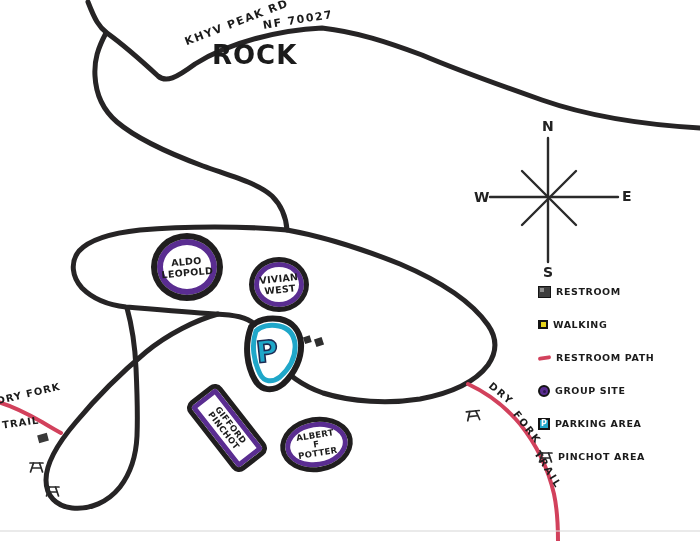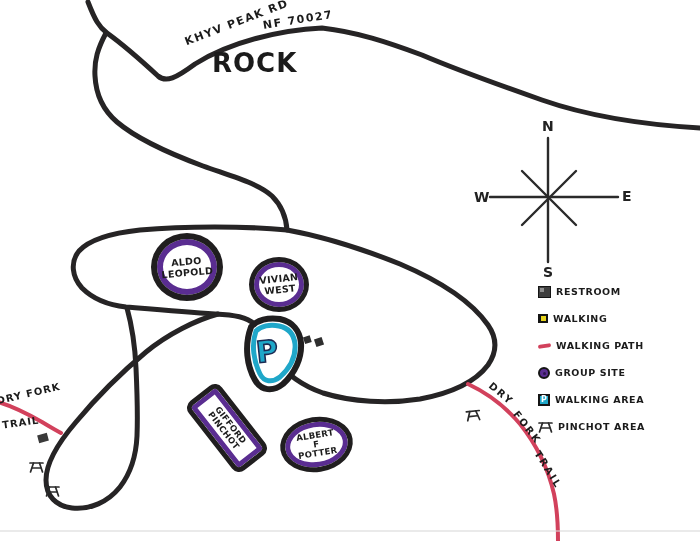--- a/index.html
+++ b/index.html
@@ -4,42 +4,42 @@
 <style>
   html,body{margin:0;padding:0;}
   #canvas{
     position:relative;width:700px;height:541px;background:#ffffff;
     font-family:"DejaVu Sans", sans-serif;overflow:hidden;color:#1c1c1c;
   }
   .abs{position:absolute;}
   .hand{font-family:"DejaVu Sans", sans-serif;color:#1c1c1c;white-space:nowrap;}
 
   
-  #title{left:212px;top:50px;font-size:26px;line-height:27px;font-weight:600;letter-spacing:1px;color:#1b1b1b;}
+  #title{left:212px;top:42px;font-size:26px;line-height:27px;font-weight:600;letter-spacing:1px;color:#1b1b1b;}
 
   
   .roadlabel{font-size:11px;font-weight:600;letter-spacing:1.5px;color:#1b1b1b;}
 
   
   .site{
     box-sizing:border-box;background:#fff;border:6px solid #201e1f;border-radius:50%;
     box-shadow:inset 0 0 0 6px #5a2d91;display:flex;align-items:center;justify-content:center;
     text-align:center;
   }
   .site .name{font-size:9.5px;font-weight:600;line-height:10.5px;letter-spacing:.3px;}
   #site-gifford{border-radius:9px;border-width:5px;box-shadow:inset 0 0 0 5px #5a2d91;}
 
   
   .trailword{font-size:10px;font-weight:700;letter-spacing:2px;color:#1b1b1b;}
 
   
   .compassletter{font-size:14px;font-weight:700;color:#222;}
 
   
-  #legend{left:538px;top:285px;display:flex;flex-direction:column;gap:14px;}
+  #legend{left:538px;top:285px;display:flex;flex-direction:column;gap:20px;}
   .legrow{display:flex;align-items:center;gap:5px;height:13px;}
   .leglabel{font-size:9.5px;font-weight:600;letter-spacing:.6px;color:#1b1b1b;}
   .ic-restroom{width:11px;height:10px;background:#3f3f3f;border:1px solid #141414;position:relative;}
   .ic-restroom span{position:absolute;left:1px;top:1px;width:4px;height:4px;background:#8f8f8f;}
   .ic-dumpster{width:10px;height:9px;background:#e6d41c;border:2px solid #141414;box-sizing:border-box;border-left-width:3px;}
   .ic-path{width:13px;height:4px;background:#d2415c;border-radius:2px;transform:rotate(-8deg);}
   .ic-group{width:12px;height:12px;background:#5a2d91;border:2px solid #141414;border-radius:50%;box-sizing:border-box;position:relative;}
   .ic-group span{position:absolute;left:3px;top:3px;width:3px;height:3px;background:#2d1650;border-radius:50%;}
   .ic-parking{width:12px;height:12px;background:#1fa7c9;border:2px solid #141414;box-sizing:border-box;color:#fff;
     font-size:8px;font-weight:700;display:flex;align-items:center;justify-content:center;}
@@ -152,31 +152,31 @@
           <span></span>
         </span>
       <span class="leglabel">RESTROOM</span>
     </div>
     <div class="legrow">
       <span class="ic-dumpster"></span>
       <span class="leglabel">WALKING</span>
     </div>
     <div class="legrow">
       <span class="ic-path"></span>
-      <span class="leglabel">WALKING PATH</span>
+      <span class="leglabel">RESTROOM PATH</span>
     </div>
     <div class="legrow">
       <span class="ic-group">
           <span></span>
         </span>
       <span class="leglabel">GROUP SITE</span>
     </div>
     <div class="legrow">
       <span class="ic-parking">P</span>
-      <span class="leglabel">WALKING AREA</span>
+      <span class="leglabel">PARKING AREA</span>
     </div>
     <div class="legrow">
       <svg width="15" height="13" viewBox="0 0 15 13">
         <g stroke="#2a2a2a" stroke-width="1.7" stroke-linecap="round" fill="none">
           <path d="M1 3 H14"></path>
             <path d="M4.5 3 L1.5 12"></path>
             <path d="M10.5 3 L13.5 12"></path>
             <path d="M3.5 8 H11.5"></path>
         </g>
       </svg>

